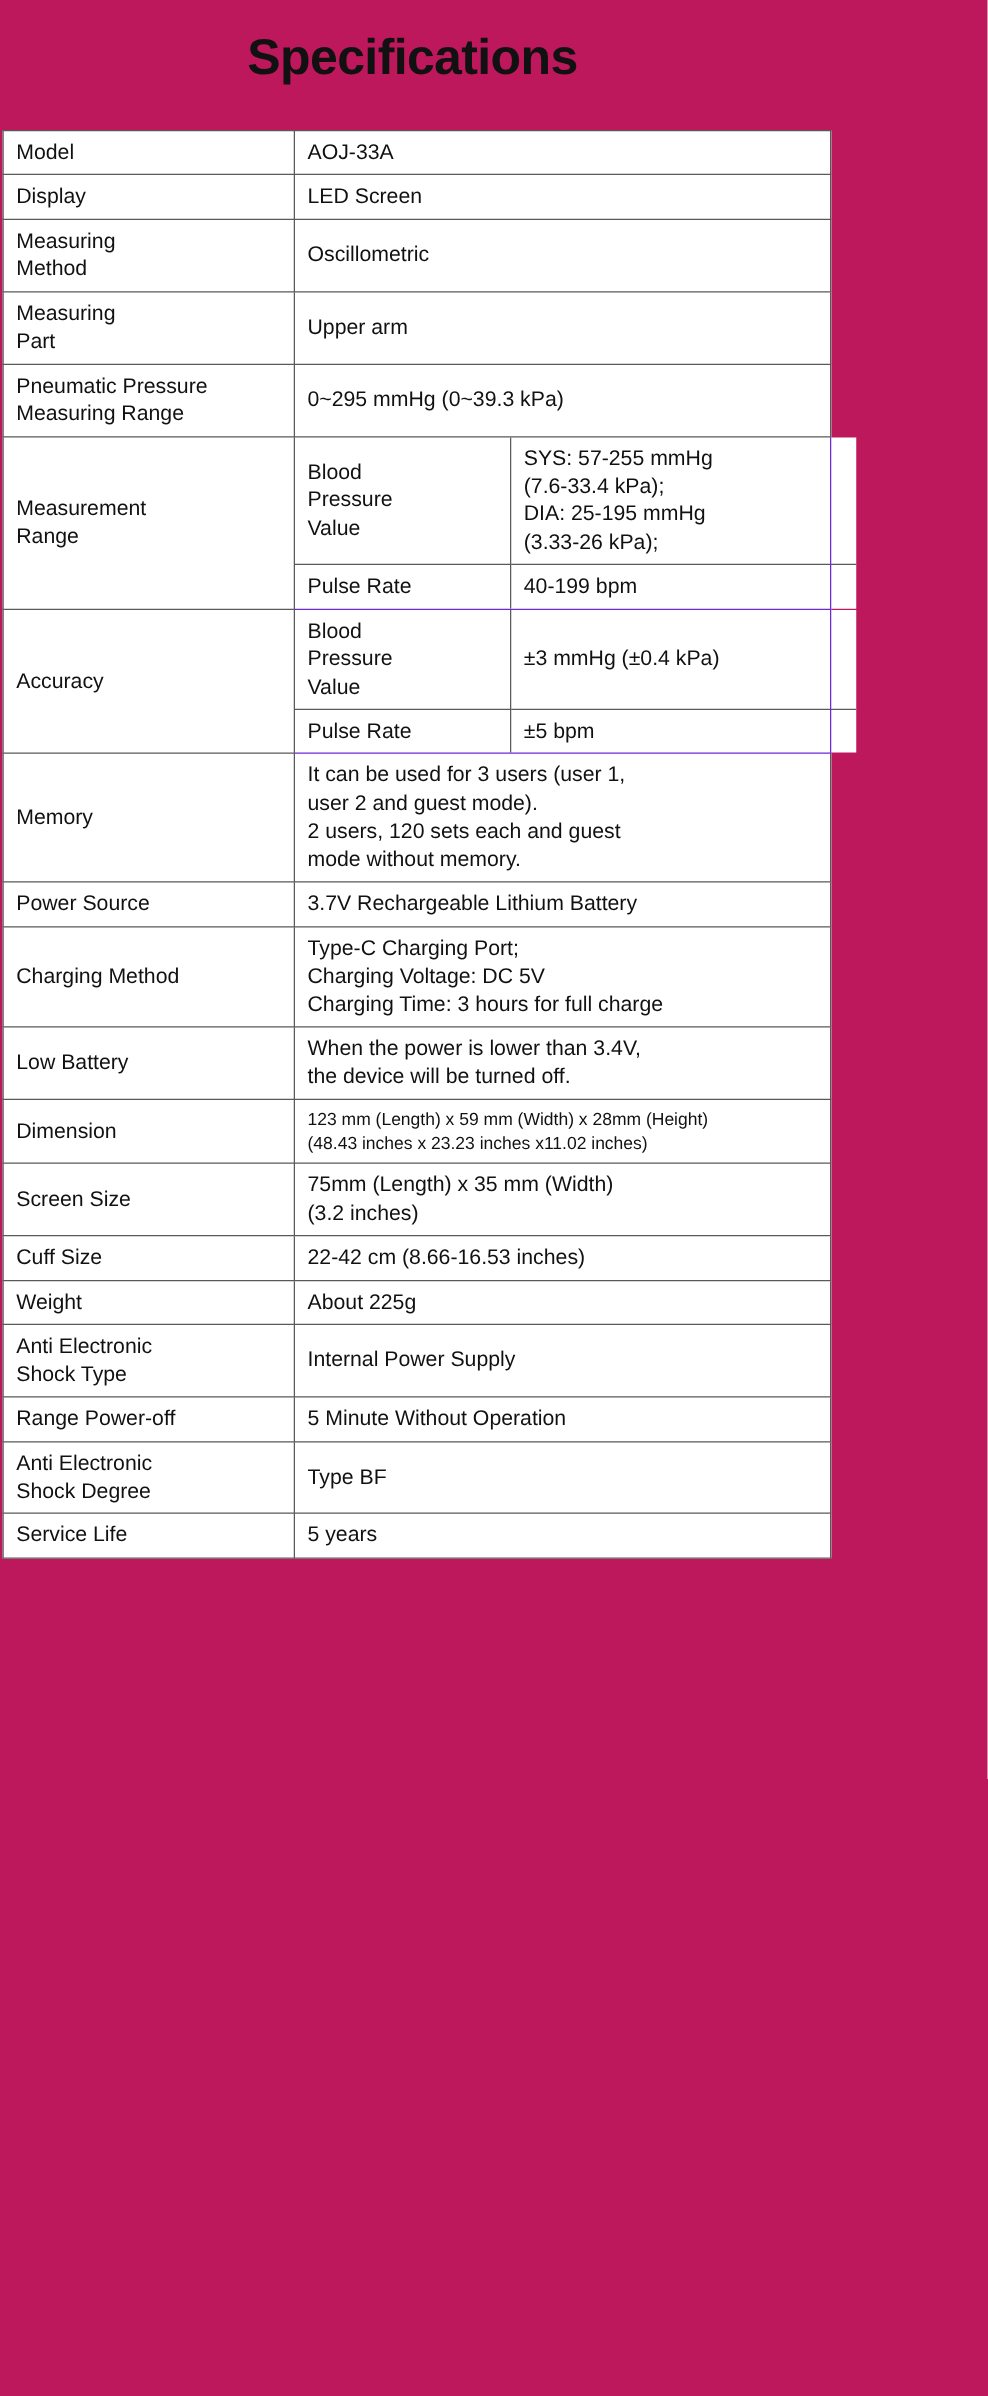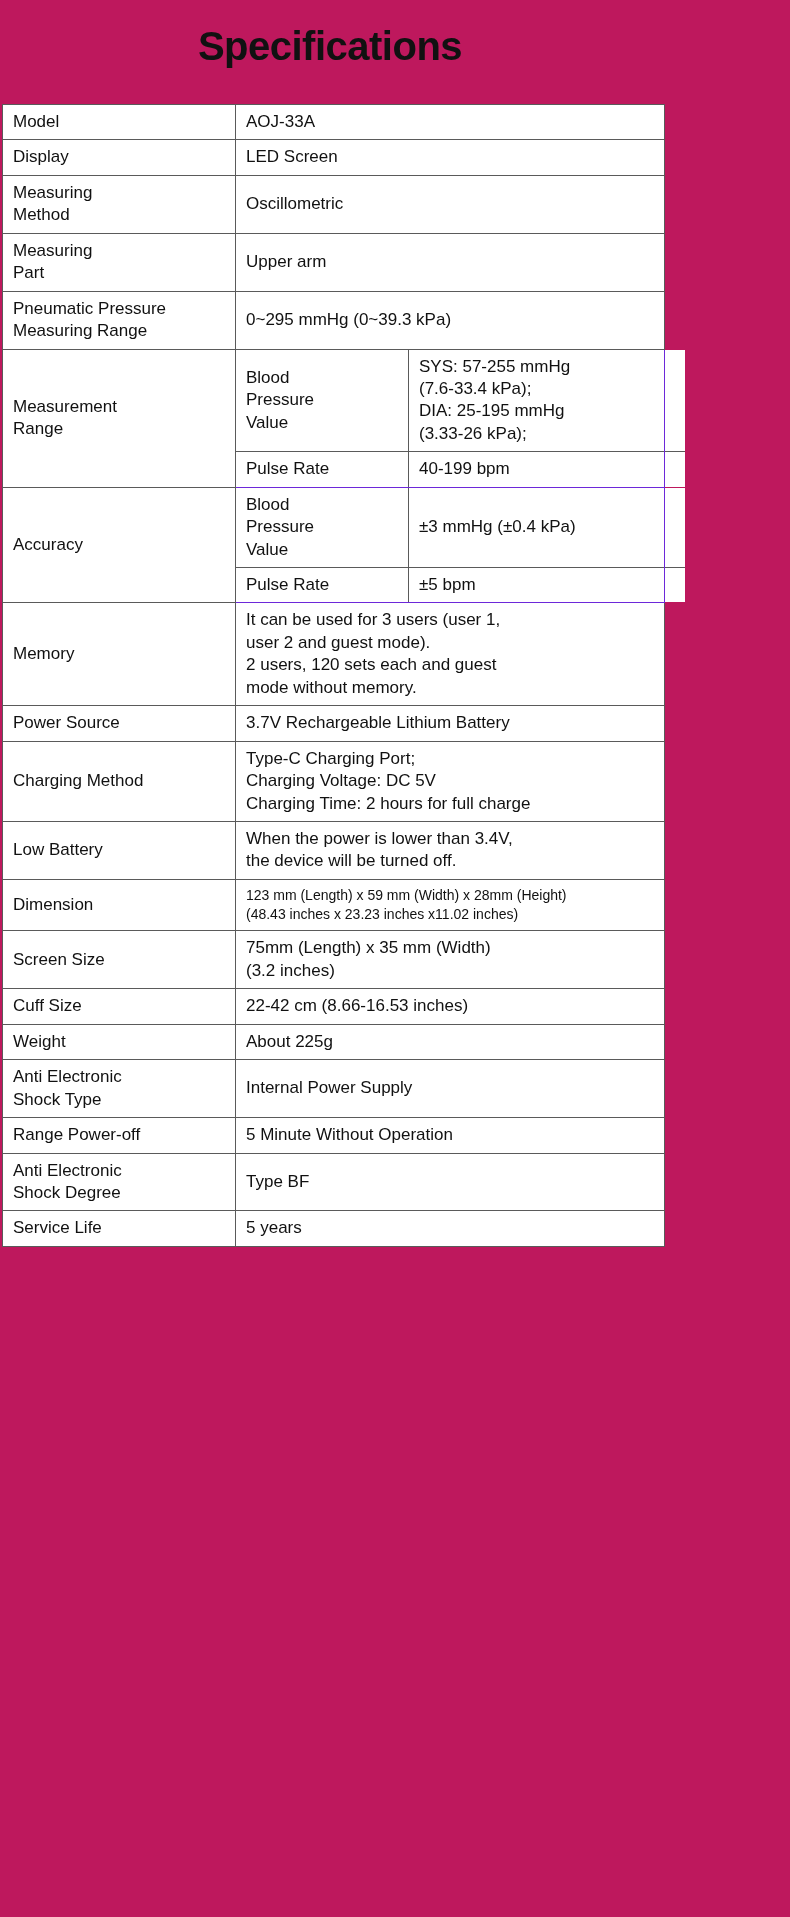--- a/index.html
+++ b/index.html
@@ -170,21 +170,21 @@
 mode without memory.</td>
         </tr>
         <tr>
           <td class="label nowrap-lines">Power Source</td>
           <td class="value nowrap-lines">3.7V Rechargeable Lithium Battery</td>
         </tr>
         <tr>
           <td class="label nowrap-lines">Charging Method</td>
           <td class="value nowrap-lines">Type-C Charging Port;
 Charging Voltage: DC 5V
-Charging Time: 2 hours for full charge</td>
+Charging Time: 3 hours for full charge</td>
         </tr>
         <tr>
           <td class="label nowrap-lines">Low Battery</td>
           <td class="value nowrap-lines">When the power is lower than 3.4V,
 the device will be turned off.</td>
         </tr>
         <tr>
           <td class="label nowrap-lines">Dimension</td>
           <td class="value nowrap-lines small">123 mm (Length) x 59 mm (Width) x 28mm (Height)
  (48.43 inches x 23.23 inches x11.02 inches)</td>

